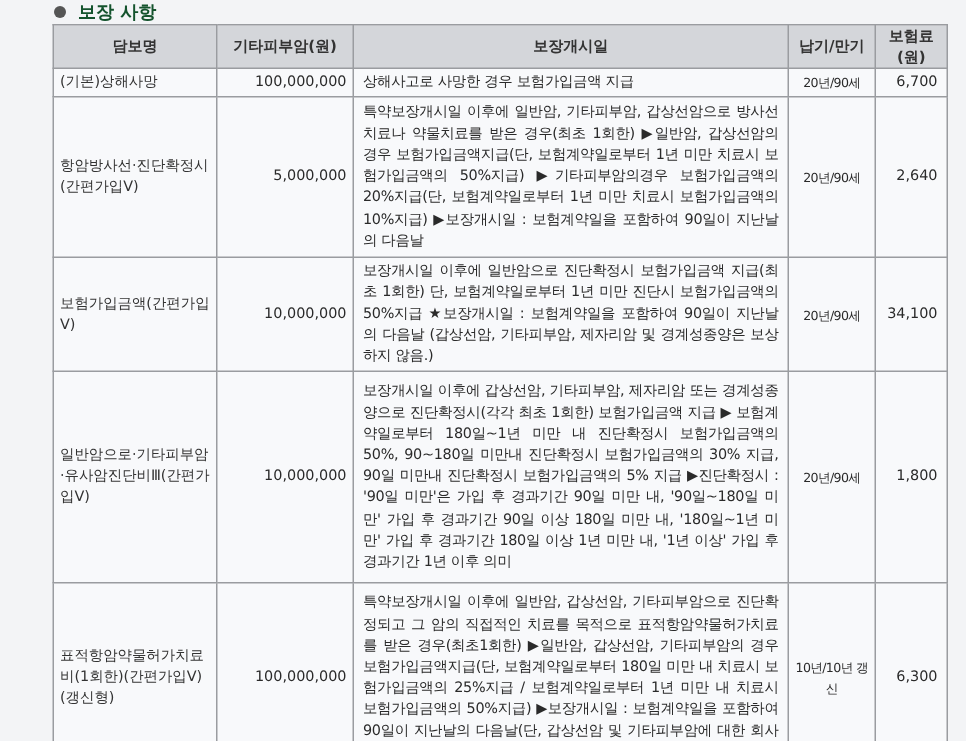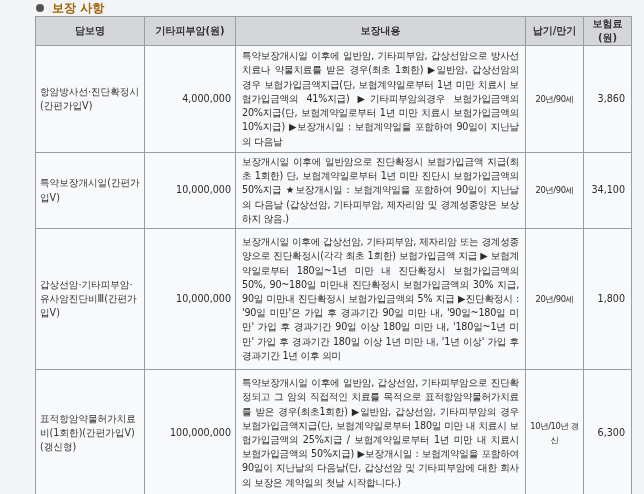--- a/index.html
+++ b/index.html
@@ -6,21 +6,21 @@
   body {
     width: 644px; height: 494px; overflow: hidden;
     background: #f3f4f6;
     font-family: "DejaVu Sans", "Liberation Sans", sans-serif;
     color: #2a2a2a;
     position: relative;
   }
   .section-title {
     position: absolute; left: 36px; top: 0px; height: 16px;
     display: flex; align-items: center;
-    font-size: 12px; font-weight: bold; color: #a16207;
+    font-size: 12px; font-weight: bold; color: #14532d;
   }
   .bullet {
     display: inline-block; width: 8px; height: 8px; border-radius: 50%;
     background: #555; margin-right: 8px;
   }
   table {
     position: absolute; left: 35px; top: 16px;
     width: 596px;
     border-collapse: collapse;
     table-layout: fixed;
@@ -58,42 +58,49 @@
     <col style="width:109px">
     <col style="width:91px">
     <col style="width:290px">
     <col style="width:58px">
     <col style="width:48px">
   </colgroup>
   <thead>
     <tr>
       <th>담보명</th>
       <th>기타피부암(원)</th>
-      <th>보장내용</th>
+      <th>보장개시일</th>
       <th>납기/만기</th>
       <th>보험료(원)</th>
     </tr>
   </thead>
   <tbody>
+    <tr class="r0" style="height:17px">
+      <td class="name">(기본)상해사망</td>
+      <td class="amount">100,000,000</td>
+      <td class="desc">상해사고로 사망한 경우 보험가입금액 지급</td>
+      <td class="term">20년/90세</td>
+      <td class="premium">6,700</td>
+    </tr>
     <tr style="height:107px">
       <td class="name">항암방사선·진단확정시(간편가입Ⅴ)</td>
-      <td class="amount">4,000,000</td>
-      <td class="desc">특약보장개시일 이후에 일반암, 기타피부암, 갑상선암으로 방사선치료나 약물치료를 받은 경우(최초 1회한) ▶일반암, 갑상선암의 경우 보험가입금액지급(단, 보험계약일로부터 1년 미만 치료시 보험가입금액의 41%지급) ▶기타피부암의경우 보험가입금액의 20%지급(단, 보험계약일로부터 1년 미만 치료시 보험가입금액의 10%지급) ▶보장개시일 : 보험계약일을 포함하여 90일이 지난날의 다음날</td>
+      <td class="amount">5,000,000</td>
+      <td class="desc">특약보장개시일 이후에 일반암, 기타피부암, 갑상선암으로 방사선치료나 약물치료를 받은 경우(최초 1회한) ▶일반암, 갑상선암의 경우 보험가입금액지급(단, 보험계약일로부터 1년 미만 치료시 보험가입금액의 50%지급) ▶기타피부암의경우 보험가입금액의 20%지급(단, 보험계약일로부터 1년 미만 치료시 보험가입금액의 10%지급) ▶보장개시일 : 보험계약일을 포함하여 90일이 지난날의 다음날</td>
       <td class="term">20년/90세</td>
-      <td class="premium">3,860</td>
+      <td class="premium">2,640</td>
     </tr>
     <tr style="height:72px">
-      <td class="name">특약보장개시일(간편가입Ⅴ)</td>
+      <td class="name">보험가입금액(간편가입Ⅴ)</td>
       <td class="amount">10,000,000</td>
       <td class="desc">보장개시일 이후에 일반암으로 진단확정시 보험가입금액 지급(최초 1회한) 단, 보험계약일로부터 1년 미만 진단시 보험가입금액의 50%지급 ★보장개시일 : 보험계약일을 포함하여 90일이 지난날의 다음날 (갑상선암, 기타피부암, 제자리암 및 경계성종양은 보상하지 않음.)</td>
       <td class="term">20년/90세</td>
       <td class="premium">34,100</td>
     </tr>
     <tr style="height:141px">
-      <td class="name">갑상선암·기타피부암·유사암진단비Ⅲ(간편가입Ⅴ)</td>
+      <td class="name">일반암으로·기타피부암·유사암진단비Ⅲ(간편가입Ⅴ)</td>
       <td class="amount">10,000,000</td>
       <td class="desc">보장개시일 이후에 갑상선암, 기타피부암, 제자리암 또는 경계성종양으로 진단확정시(각각 최초 1회한) 보험가입금액 지급 ▶ 보험계약일로부터 180일~1년 미만 내 진단확정시 보험가입금액의 50%, 90~180일 미만내 진단확정시 보험가입금액의 30% 지급, 90일 미만내 진단확정시 보험가입금액의 5% 지급 ▶진단확정시 : '90일 미만'은 가입 후 경과기간 90일 미만 내, '90일~180일 미만' 가입 후 경과기간 90일 이상 180일 미만 내, '180일~1년 미만' 가입 후 경과기간 180일 이상 1년 미만 내, '1년 이상' 가입 후 경과기간 1년 이후 의미</td>
       <td class="term">20년/90세</td>
       <td class="premium">1,800</td>
     </tr>
     <tr style="height:127px">
       <td class="name">표적항암약물허가치료비(1회한)(간편가입Ⅴ)(갱신형)</td>
       <td class="amount">100,000,000</td>
       <td class="desc">특약보장개시일 이후에 일반암, 갑상선암, 기타피부암으로 진단확정되고 그 암의 직접적인 치료를 목적으로 표적항암약물허가치료를 받은 경우(최초1회한) ▶일반암, 갑상선암, 기타피부암의 경우 보험가입금액지급(단, 보험계약일로부터 180일 미만 내 치료시 보험가입금액의 25%지급 / 보험계약일로부터 1년 미만 내 치료시 보험가입금액의 50%지급) ▶보장개시일 : 보험계약일을 포함하여 90일이 지난날의 다음날(단, 갑상선암 및 기타피부암에 대한 회사의 보장은 계약일의 첫날 시작합니다.)</td>
       <td class="term">10년/10년 갱신</td>

